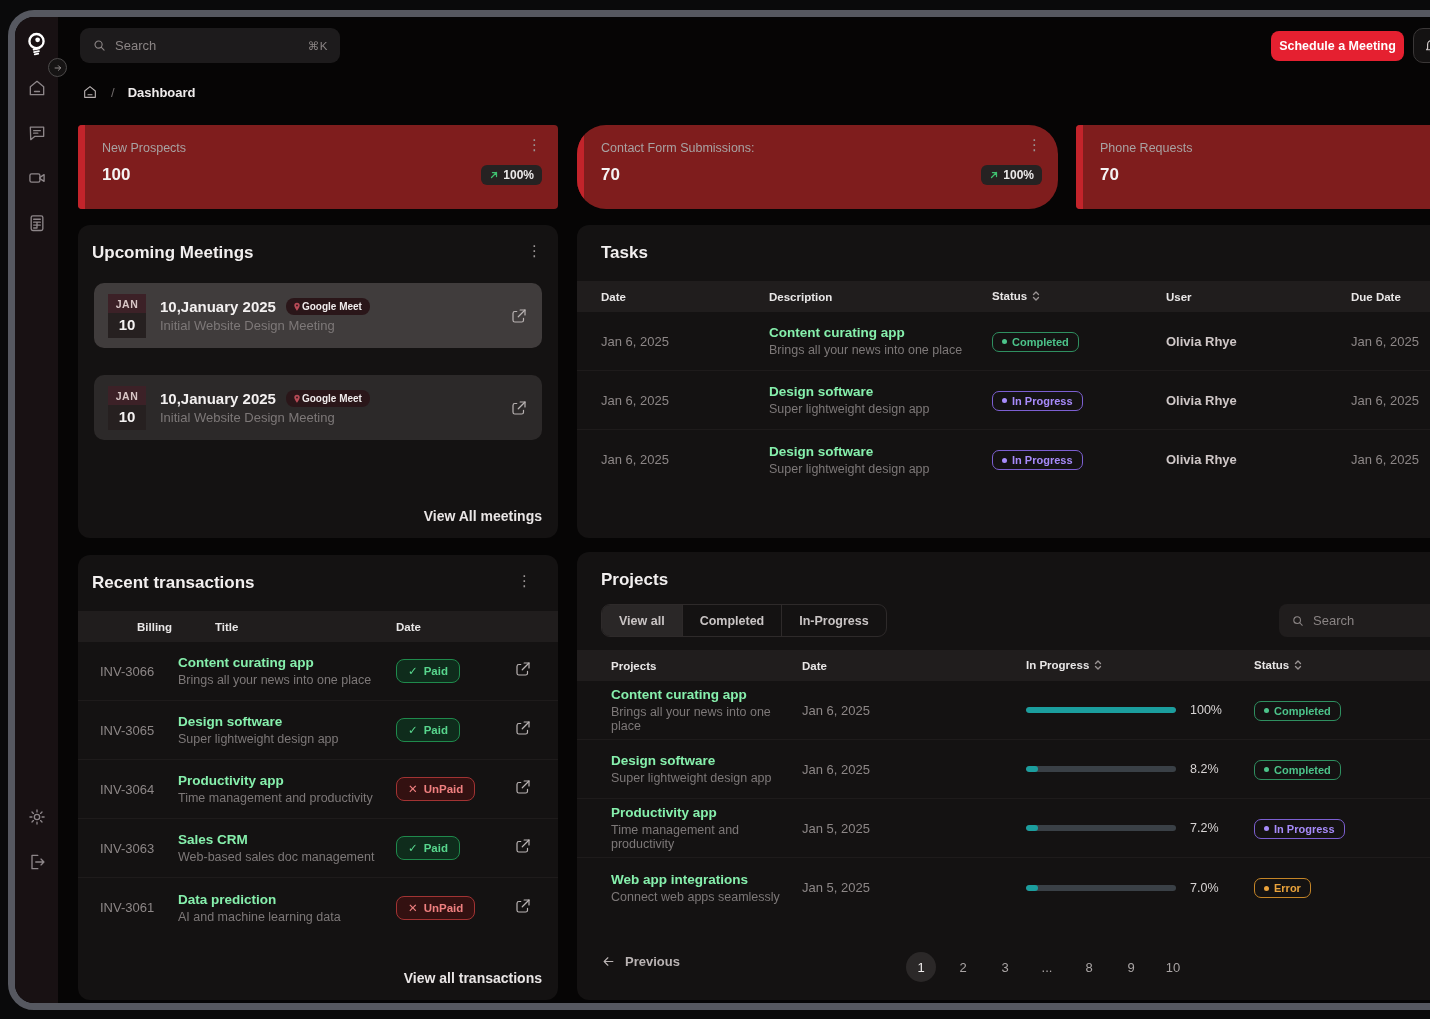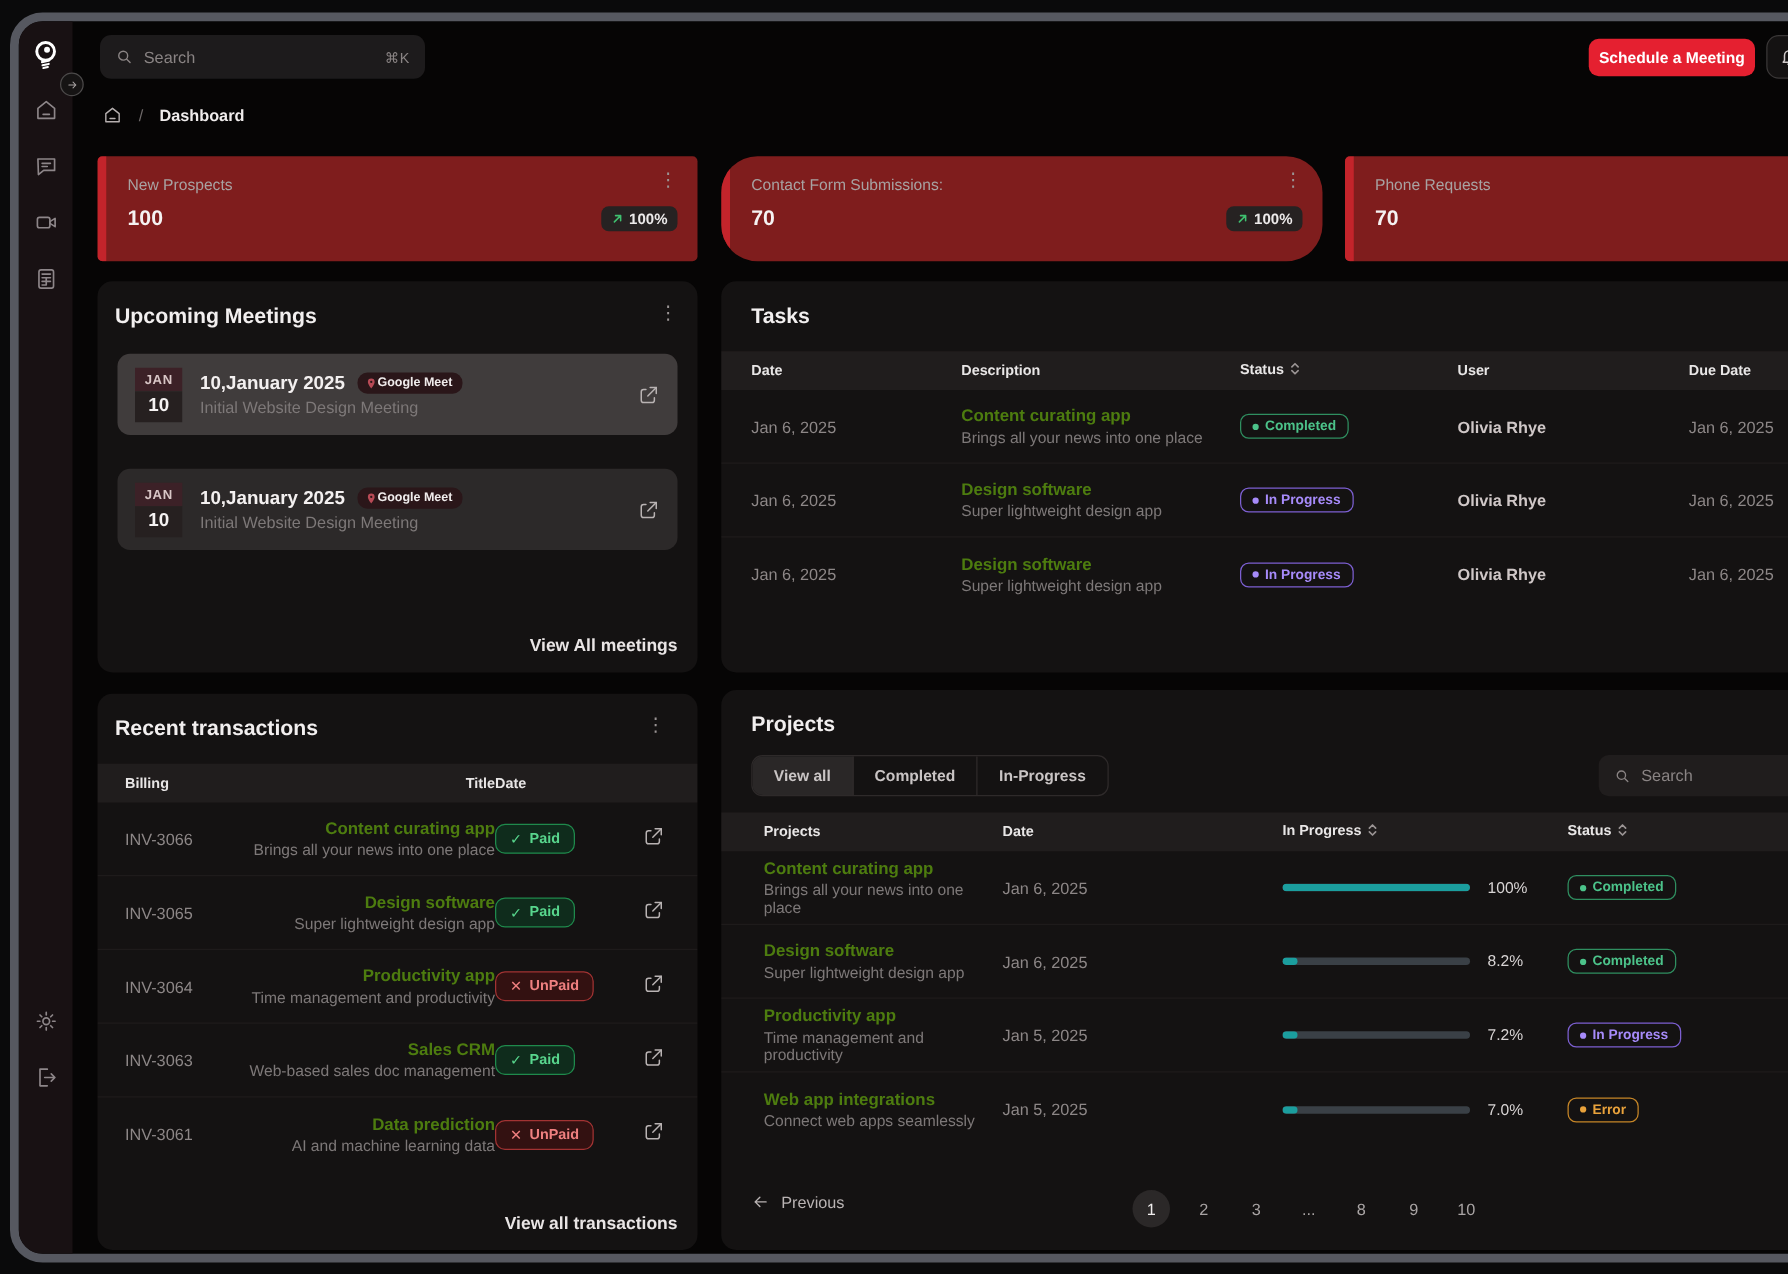--- a/index.html
+++ b/index.html
@@ -61,21 +61,21 @@
   .gm-badge { background:#2a1619; border-radius:8px; padding:3px 8px 3px 6px; display:flex; align-items:center; gap:0;
               color:#f0ecec; font-size:10px; font-weight:bold; }
   .gm-badge svg { width:10px; height:10px; fill:#b84a56; stroke:none; }
   .meet-sub { color:#7d7878; font-size:13px; margin-top:3px; }
   .ext-link { width:18px; height:18px; color:#b9b3b3; flex:none; cursor:pointer; }
   .ext-link svg { width:18px; height:18px; stroke:currentColor; fill:none; stroke-width:1.6; stroke-linecap:round; stroke-linejoin:round; }
   .view-all { position:absolute; right:16px; bottom:14px; color:#e9e5e5; font-size:14px; font-weight:bold; cursor:pointer; }
   
   .thead { display:flex; align-items:center; background:#201d1d; height:31px; font-size:11.5px; font-weight:bold; color:#e8e6e6; }
   .trow { display:flex; align-items:center; height:59px; border-bottom:1px solid #1e1b1b; }
-  .cell-title { color:#4d7c0f; font-size:13.5px; font-weight:bold; }
+  .cell-title { color:#86efac; font-size:13.5px; font-weight:bold; }
   .cell-sub { color:#7d7878; font-size:12.5px; margin-top:3px; }
   .cell-dim { color:#8d8787; font-size:13px; }
   .sort { display:inline-block; vertical-align:-2px; margin-left:4px; }
   .sort svg { width:10px; height:12px; stroke:#9a9494; fill:none; stroke-width:1.6; stroke-linecap:round; stroke-linejoin:round; }
   
   .st-badge { display:inline-flex; align-items:center; gap:5px; border-radius:7px; padding:3px 9px; font-size:11px; font-weight:bold; border:1px solid; }
   .st-badge .dot { width:5px; height:5px; border-radius:50%; background:currentColor; }
   .st-completed { color:#4cc38a; border-color:#2f8f60; }
   .st-progress { color:#a78bfa; border-color:#7c5fd1; }
   .st-error { color:#e9a23b; border-color:#c58527; }
@@ -85,21 +85,21 @@
   .pay-unpaid { background:#331111; border-color:#a23333; color:#ef8080; }
   
   .tk-date { width:192px; padding-left:24px; }
   .tk-desc { width:223px; }
   .tk-status { width:174px; }
   .tk-user { width:185px; }
   .tk-due { flex:1; }
   .user-name { color:#cfc7c7; font-size:13px; font-weight:bold; }
   
   .tr-billing { width:100px; padding-left:22px; }
-  .tr-title { flex:1;text-align:right; }
+  .tr-title { flex:1; }
   .tr-badge { width:118px; }
   .tr-link { width:44px; }
   
   .tabs { display:flex; border:1px solid #2e2a2a; border-radius:9px; overflow:hidden; height:33px; }
   .tab { padding:0 17px; display:flex; align-items:center; font-size:12.5px; font-weight:bold; color:#c9c4c4;
          border-right:1px solid #2e2a2a; cursor:pointer; }
   .tab:last-child { border-right:none; }
   .tab.active { background:#2a2727; }
   .pj-search { width:230px; height:33px; background:#201d1d; border-radius:8px; display:flex; align-items:center;
                padding:0 12px; gap:8px; }
@@ -107,21 +107,21 @@
   .pj-search .ph { color:#8a8484; font-size:13px; flex:1; }
   .pj-name { width:225px; padding-left:34px; }
   .pj-date { width:224px; }
   .pj-prog { width:228px; display:flex; align-items:center; gap:14px; }
   .pj-status { flex:1; }
   .track { width:150px; height:6px; border-radius:3px; background:#3a4046; overflow:hidden; }
   .fill { height:100%; border-radius:3px; background:#1b9e9e; min-width:12px; }
   .pct { color:#d8d4d4; font-size:12.5px; }
   .pagination { position:absolute; left:24px; right:24px; bottom:16px; height:30px; }
   .prev { position:absolute; left:0; top:0; display:flex; align-items:center; gap:9px; color:#b9b3b3;
-          font-size:13px; font-weight:normal; cursor:pointer; }
+          font-size:13px; font-weight:bold; cursor:pointer; }
   .prev svg { width:15px; height:15px; stroke:currentColor; fill:none; stroke-width:1.8; stroke-linecap:round; stroke-linejoin:round; }
   .pages { position:absolute; left:50%; transform:translateX(-50%); top:-2px; display:flex; align-items:center; gap:12px; }
   .page { min-width:30px; height:30px; border-radius:50%; display:flex; align-items:center; justify-content:center;
           color:#a9a4a4; font-size:13px; cursor:pointer; }
   .page.active { background:#2b2828; color:#f0eded; }
 </style>
 </head>
 <body>
 
 <div class="frame">
@@ -353,21 +353,21 @@
         <div class="tk-user user-name">Olivia Rhye</div>
         <div class="tk-due cell-dim">Jan 6, 2025</div>
       </div>
     </div>
 
     <div class="card" style="left:20px; top:538px; width:480px; height:445px;">
       <div style="display:flex; justify-content:space-between; align-items:flex-start; padding:18px 26px 0 14px;">
         <div class="card-title">Recent transactions</div>
         <div class="kebab-v">⋮</div>
       </div>
-      <div class="thead" style="margin-top:18px;">
+      <div class="thead" style="margin-top:18px;padding-left:37px;">
         <div class="tr-billing">Billing</div>
         <div class="tr-title">Title</div>
         <div class="tr-badge">Date</div>
         <div class="tr-link"></div>
       </div>
 
       <div class="trow">
         <div class="tr-billing cell-dim">INV-3066</div>
         <div class="tr-title">
           <div class="cell-title">Content curating app</div>

